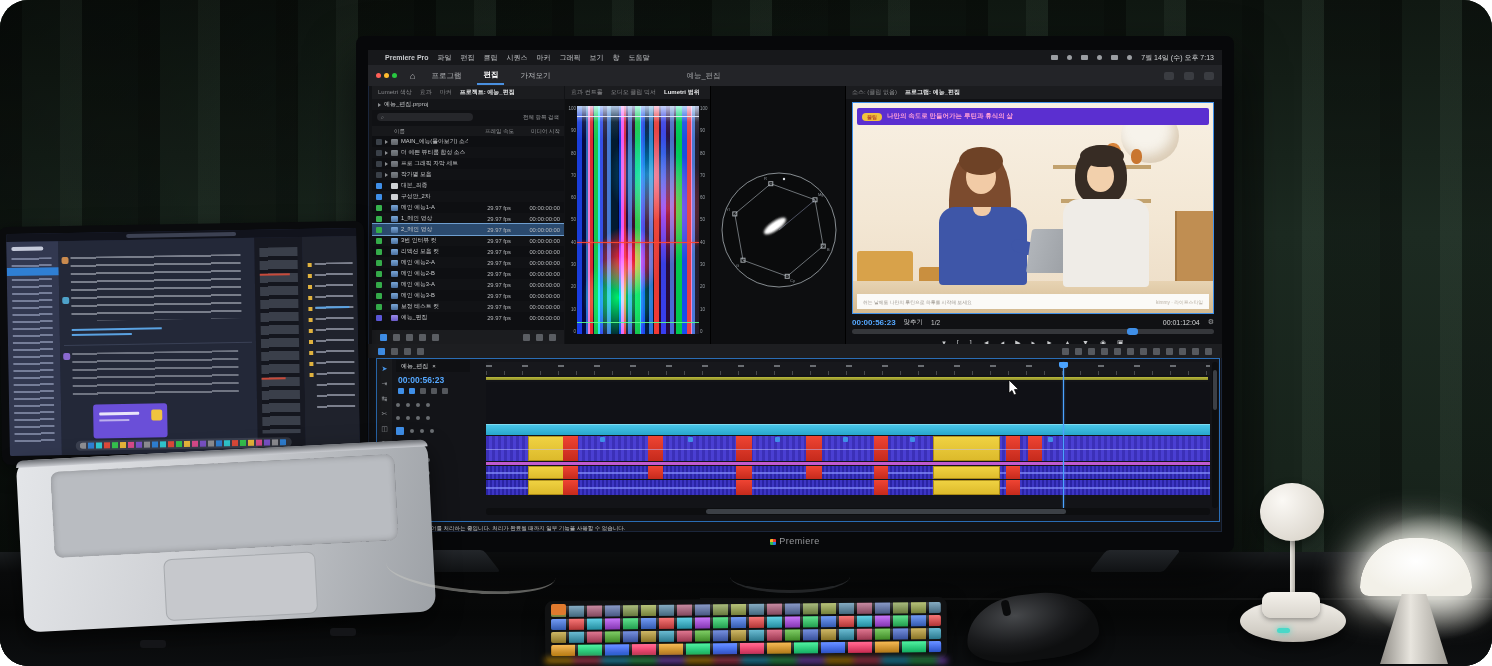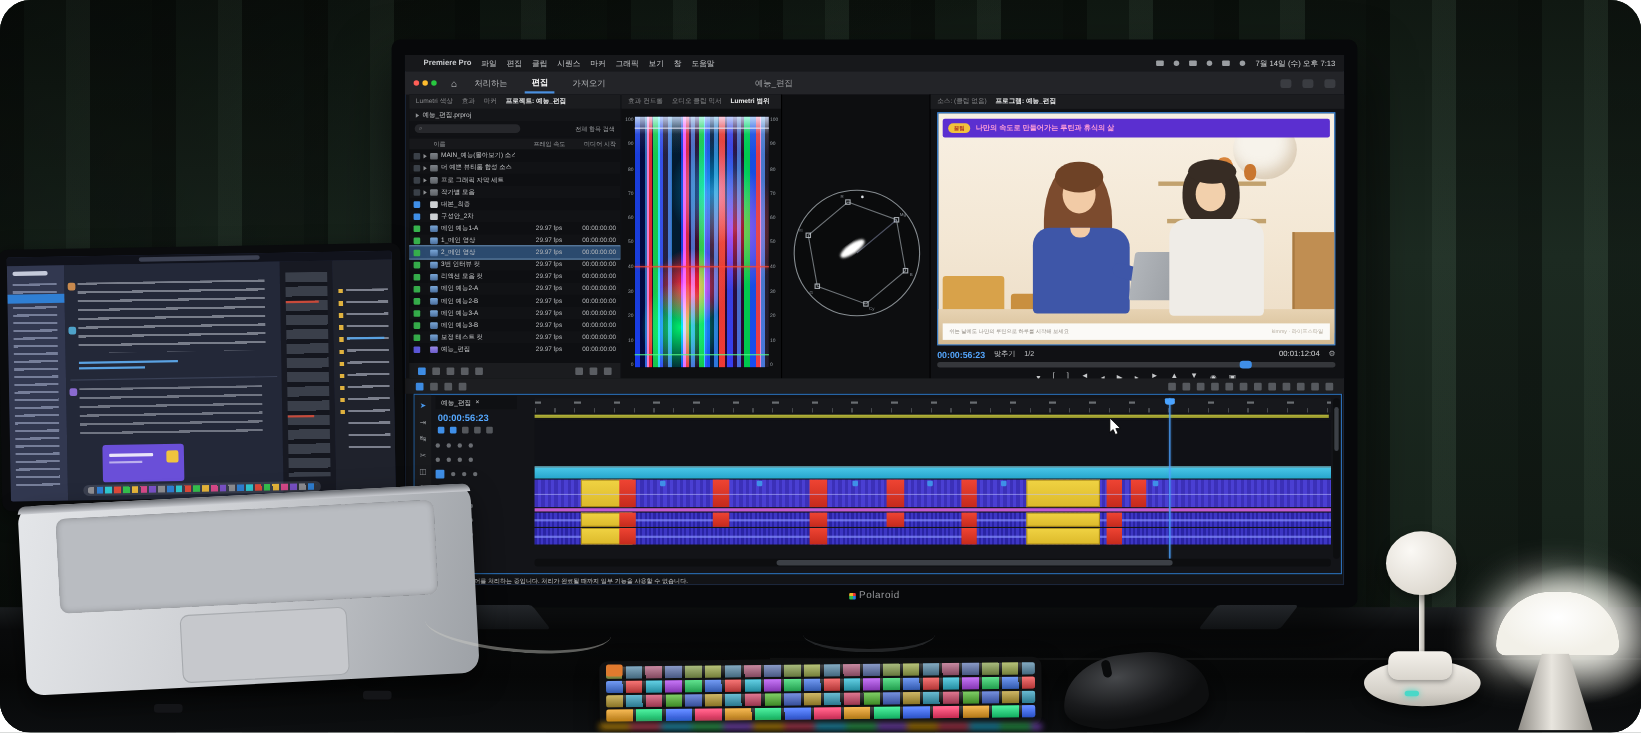--- a/index.html
+++ b/index.html
@@ -321,21 +321,21 @@
       <i class="mb-ic"></i>
       <i class="mb-ic round"></i>
       <span class="clock">7월 14일 (수) 오후 7:13</span>
     </div>
 
     <div class="abs appheader">
       <span>
         <i class="tl-dot" style="background:#ff5f57"></i><i class="tl-dot" style="background:#febc2e"></i><i class="tl-dot" style="background:#28c840"></i>
       </span>
       <span class="home-ic">⌂</span>
-      <span class="ws">처리하는</span>
+      <span class="ws">프로그램</span>
       <span class="ws active">편집</span>
       <span class="ws">가져오기</span>
       <span class="doc-title">예능_편집</span>
       <span style="flex:1"></span>
       <i class="hd-btn"></i>
       <i class="hd-btn"></i>
       <i class="hd-btn"></i>
     </div>
 
     <div class="abs proj pshell">
@@ -778,21 +778,21 @@
         <span class="th"></span>
       </div>
     <div class="abs vscroll">
         <span class="th"></span>
       </div>
     <div class="abs statusbar">
       <span>백그라운드에서 미디어를 처리하는 중입니다. 처리가 완료될 때까지 일부 기능을 사용할 수 없습니다.</span>
     </div>
   </div>
 
-  <div class="abs mlogo"><b></b><span>Polaroid</span></div>
+  <div class="abs mlogo"><b></b><span>Premiere</span></div>
 
   <div class="abs lshadow"></div>
   <div class="abs lscreen">
     <div class="lapui">
       <div class="abs l-top"></div>
       <div class="abs l-pill"></div>
       <div class="abs l-side"></div>
       <div class="abs l-side-name"></div>
       <div class="abs l-side-bars"></div>
       <div class="abs l-active"></div>

